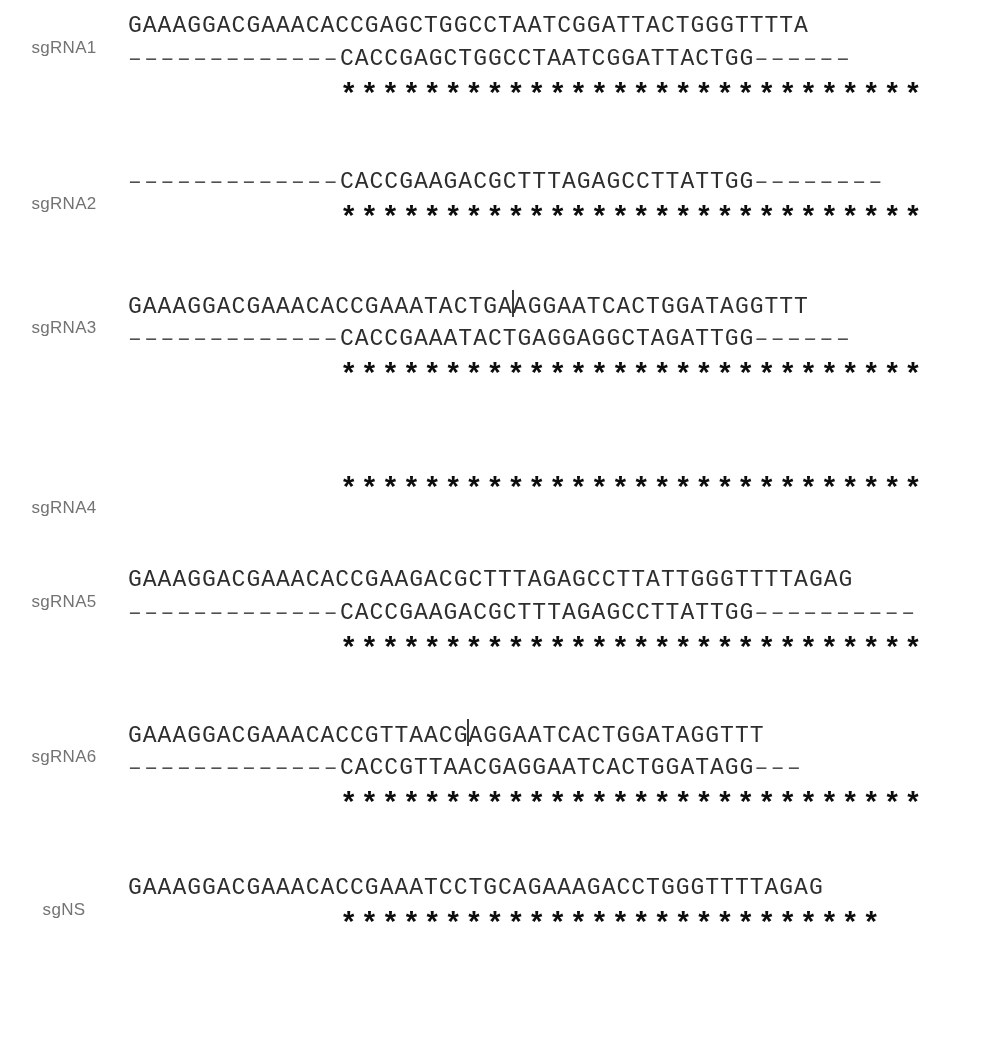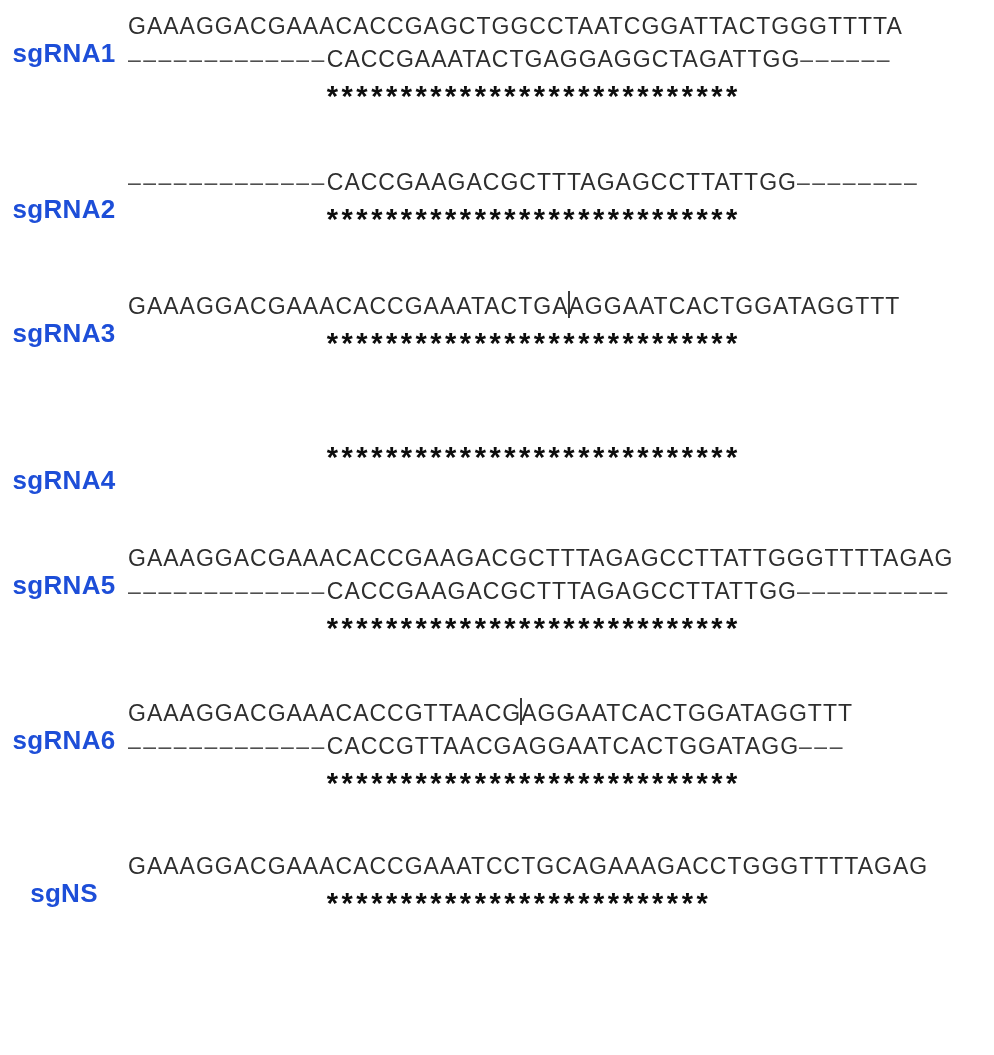--- a/index.html
+++ b/index.html
@@ -16,34 +16,33 @@
   .block:nth-of-type(3) { margin-bottom: 81px; }
   .block:nth-of-type(4) { margin-bottom: 46px; }
   .block:nth-of-type(5) { margin-bottom: 56px; }
   .block:nth-of-type(6) { margin-bottom: 54px; }
   .block:nth-of-type(7) { margin-bottom: 0; }
   .label-col {
     flex: none;
     width: 128px;
     text-align: center;
     padding-top: 28px;
-    font-size: 26px;
+    font-size: 17px;
     letter-spacing: 0.3px;
-    color: #1d4ed8;
+    color: #737373;
     white-space: nowrap;
-    font-weight: bold;
   }
   .lines {
     font-size: 23px;
     line-height: 33px;
     letter-spacing: 1px;
     white-space: nowrap;
     color: #2e2e2e;
   }
-  .seq-line { height: 33px; }
+  .seq-line { height: 33px; font-family: Liberation Mono, monospace; }
   .dash {
     color: #4f4f4f;
     letter-spacing: 2.5px;
   }
   .ghost { visibility: hidden; }
   .stars {
     display: inline-block;
     transform: translateY(4px);
     font-weight: bold;
     font-size: 29px;
@@ -61,37 +60,38 @@
 </style>
 </head>
 <body>
 
 <div class="figure">
 
   <section class="block">
     <div class="label-col">sgRNA1</div>
     <div class="lines">
       <div class="seq-line"><span>GAAAGGACGAAACACCGAGCTGGCCTAATCGGATTACTGGGTTTTA</span></div>
-      <div class="seq-line"><span class="dash">–––––––––––––</span><span>CACCGAAATACTGAGGAGGCTAGATTGG</span><span class="dash">––––––</span></div>
+      <div class="seq-line"><span class="dash">–––––––––––––</span><span>CACCGAGCTGGCCTAATCGGATTACTGG</span><span class="dash">––––––</span></div>
       <div class="seq-line"><span class="dash ghost">–––––––––––––</span><span class="stars">****************************</span></div>
     </div>
   </section>
 
   <section class="block">
     <div class="label-col">sgRNA2</div>
     <div class="lines">
       <div class="seq-line"><span class="dash">–––––––––––––</span><span>CACCGAAGACGCTTTAGAGCCTTATTGG</span><span class="dash">––––––––</span></div>
       <div class="seq-line"><span class="dash ghost">–––––––––––––</span><span class="stars">****************************</span></div>
     </div>
   </section>
 
   <section class="block">
     <div class="label-col">sgRNA3</div>
     <div class="lines">
       <div class="seq-line"><span>GAAAGGACGAAACACCGAAATACTGA</span><span class="caret"></span><span>AGGAATCACTGGATAGGTTT</span></div>
+      <div class="seq-line"><span class="dash">–––––––––––––</span><span>CACCGAAATACTGAGGAGGCTAGATTGG</span><span class="dash">––––––</span></div>
       <div class="seq-line"><span class="dash ghost">–––––––––––––</span><span class="stars">****************************</span></div>
     </div>
   </section>
 
   <section class="block">
     <div class="label-col">sgRNA4</div>
     <div class="lines">
       <div class="seq-line"><span class="dash ghost">–––––––––––––</span><span class="stars">****************************</span></div>
     </div>
   </section>

